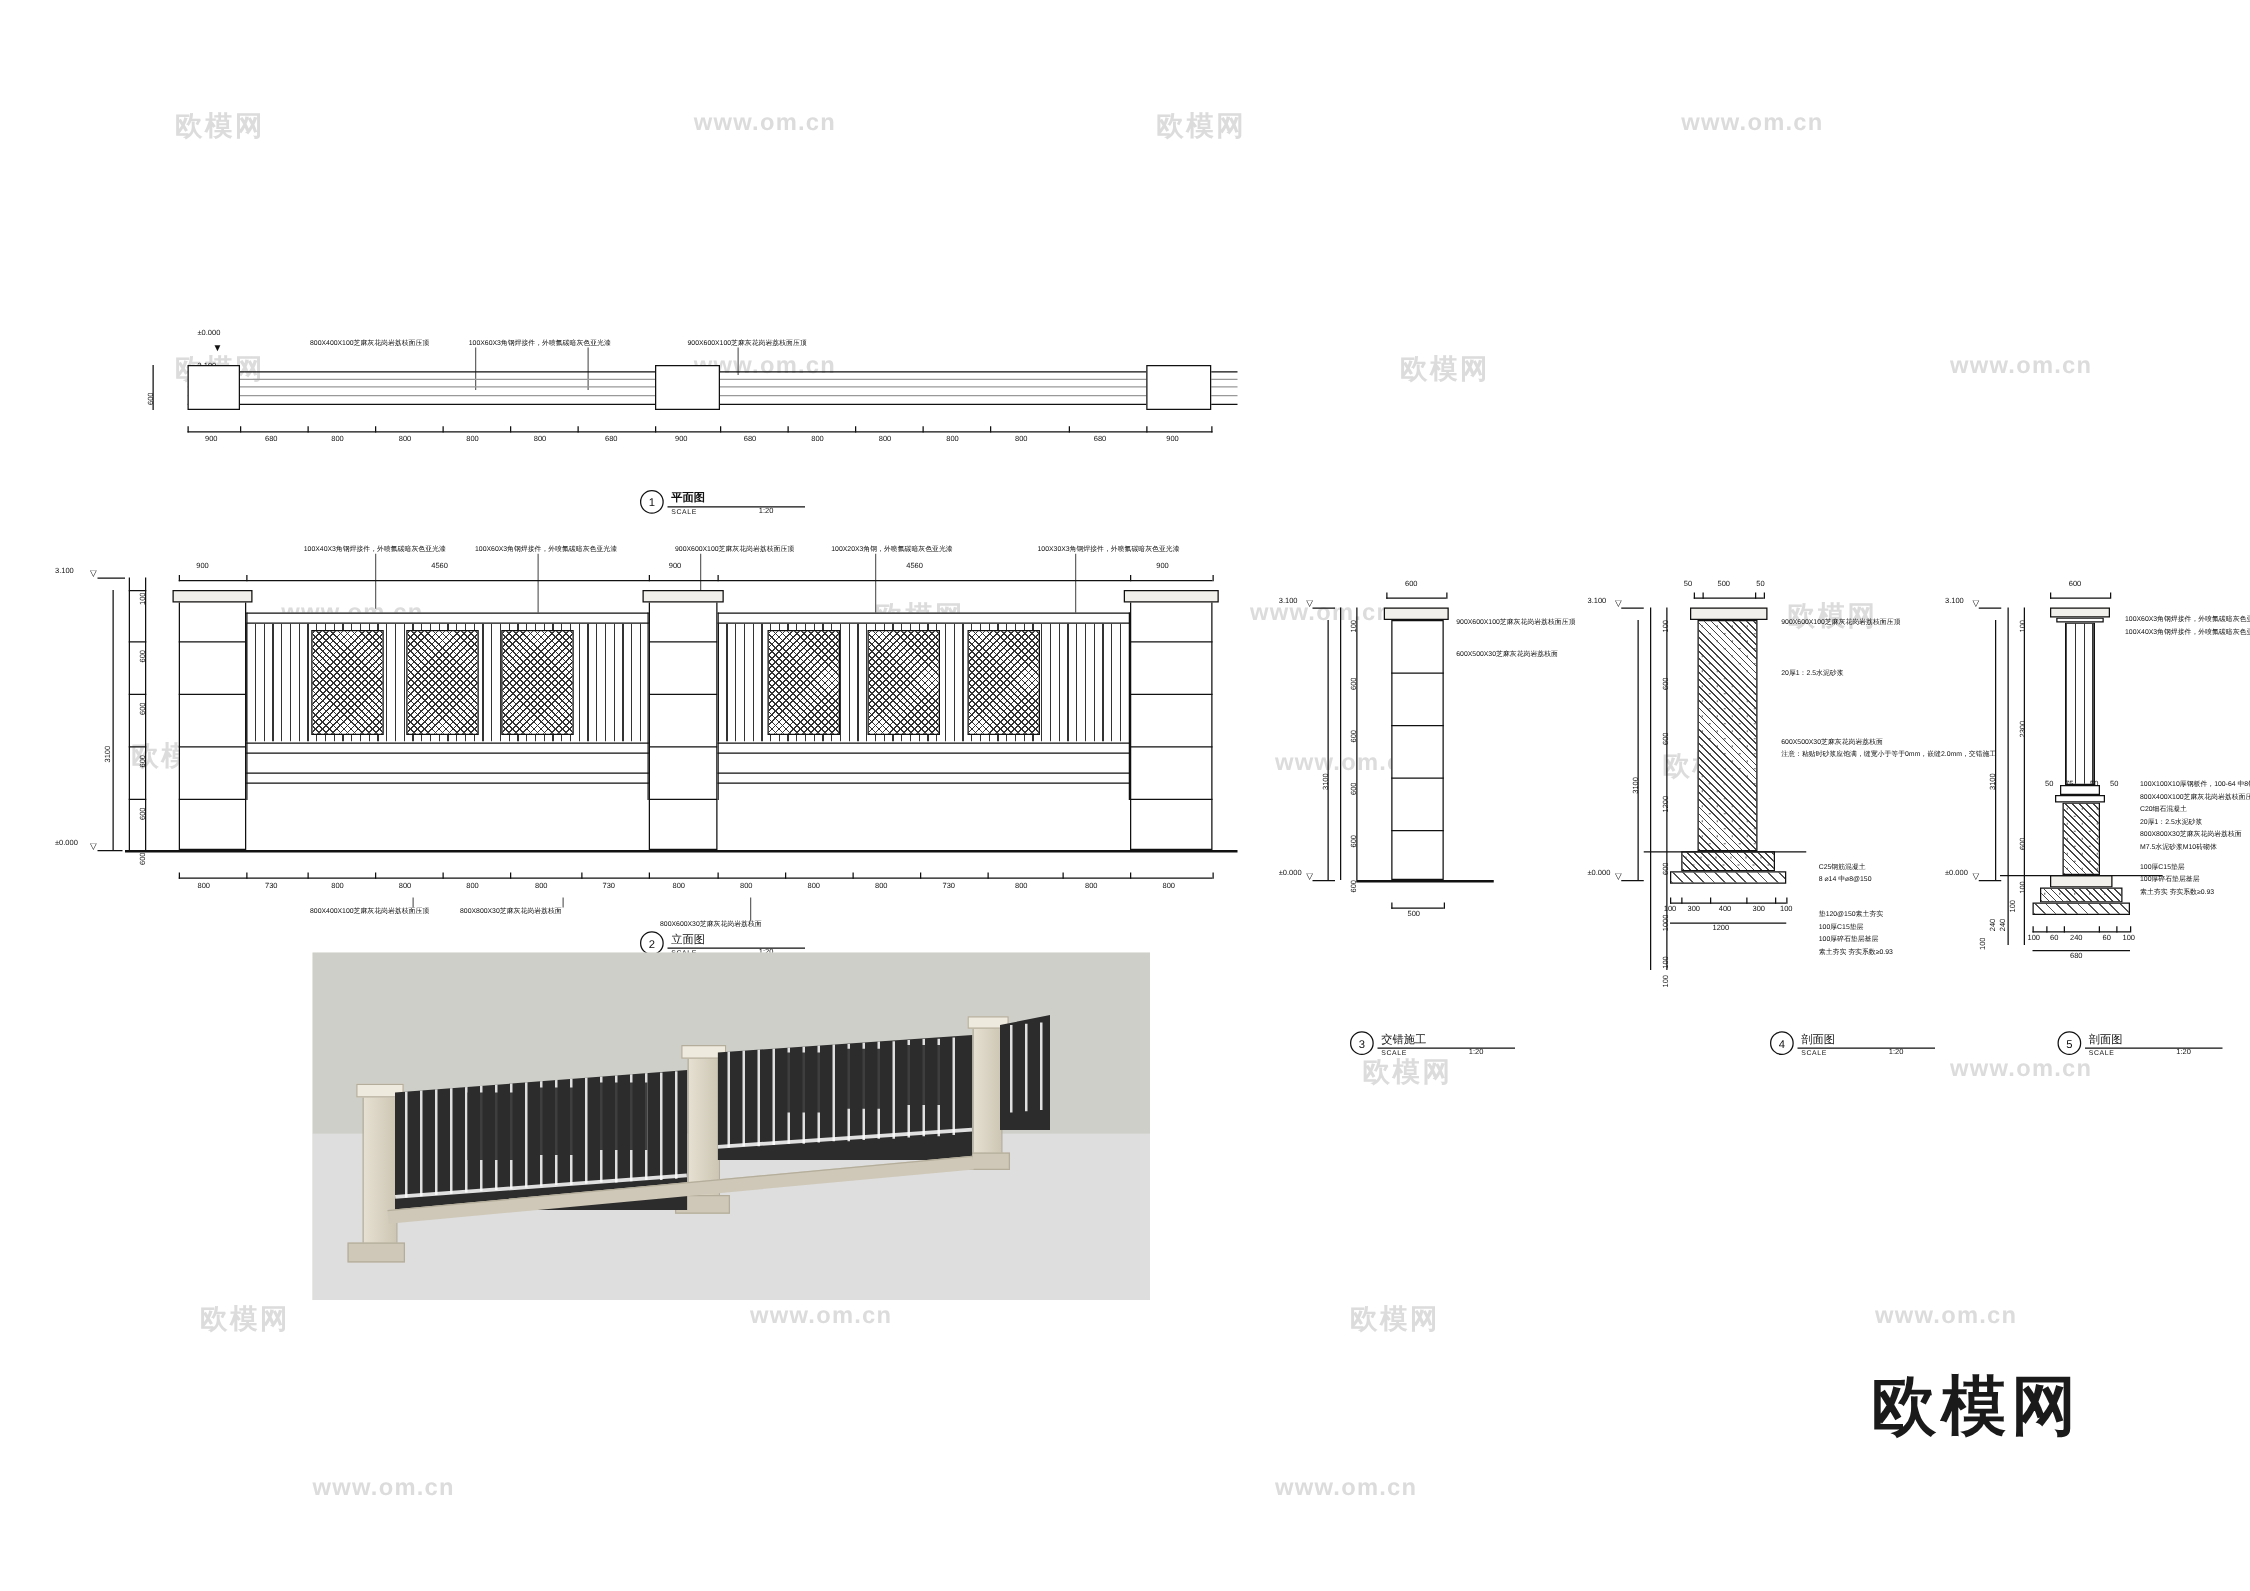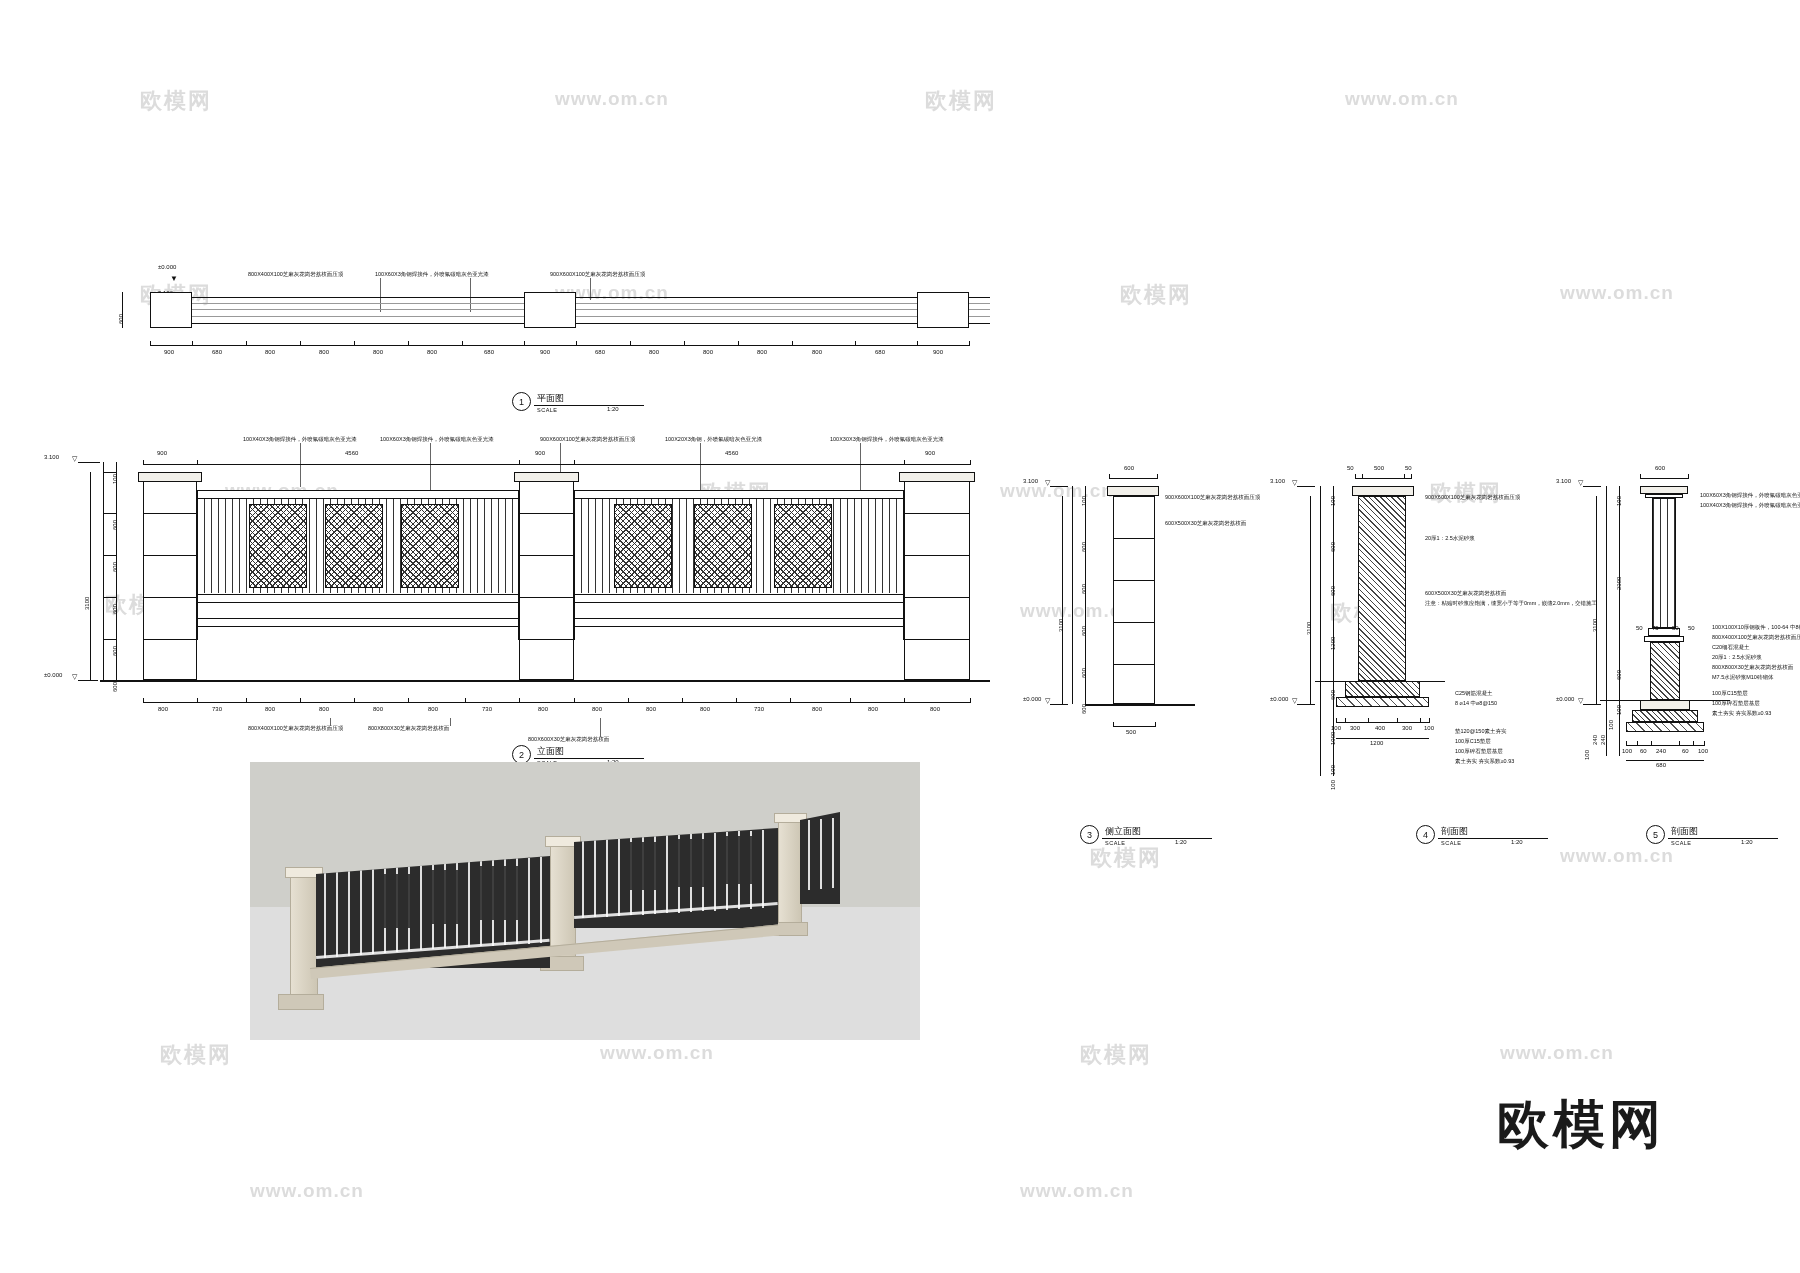--- a/index.html
+++ b/index.html
@@ -144,21 +144,21 @@
     <div class="t t6" style="left:540px;top:349px;">900</div>
     <div class="t t6" style="left:595px;top:349px;">680</div>
     <div class="t t6" style="left:649px;top:349px;">800</div>
     <div class="t t6" style="left:703px;top:349px;">800</div>
     <div class="t t6" style="left:757px;top:349px;">800</div>
     <div class="t t6" style="left:812px;top:349px;">800</div>
     <div class="t t6" style="left:875px;top:349px;">680</div>
     <div class="t t6" style="left:933px;top:349px;">900</div>
 
     <div class="circ" style="left:512px;top:392px;width:17px;height:17px;">1</div>
-    <div class="t title-cn" style="left:537px;top:392px;">平面图</div>
+    <div class="t title-cn" style="left:537px;top:392px;font-weight:bold;">平面图</div>
     <div class="ln h" style="left:534px;top:405px;width:110px;"></div>
     <div class="t scale-lbl" style="left:537px;top:407px;">SCALE</div>
     <div class="t t6" style="left:607px;top:406px;">1:20</div>
   </div>
 
   <div>
 
     <div class="t t5" style="left:243px;top:436px;">100X40X3角钢焊接件，外喷氟碳暗灰色亚光漆</div>
     <div class="vlead" style="left:300px;top:443px;height:44px;"></div>
     <div class="t t5" style="left:380px;top:436px;">100X60X3角钢焊接件，外喷氟碳暗灰色亚光漆</div>
@@ -342,21 +342,21 @@
 
     <div class="ln h" style="left:1113px;top:726px;width:42px;"></div>
     <div class="tick" style="left:1113px;top:722px;"></div>
     <div class="tick" style="left:1155px;top:722px;"></div>
     <div class="t t6" style="left:1126px;top:729px;">500</div>
 
     <div class="t t5" style="left:1165px;top:494px;">900X600X100芝麻灰花岗岩荔枝面压顶</div>
     <div class="t t5" style="left:1165px;top:520px;">600X500X30芝麻灰花岗岩荔枝面</div>
 
     <div class="circ" style="left:1080px;top:825px;width:17px;height:17px;">3</div>
-    <div class="t title-cn" style="left:1105px;top:825px;">侧立面图</div>
+    <div class="t title-cn" style="left:1105px;top:825px;">交错施工</div>
     <div class="ln h" style="left:1102px;top:838px;width:110px;"></div>
     <div class="t scale-lbl" style="left:1105px;top:840px;">SCALE</div>
     <div class="t t6" style="left:1175px;top:839px;">1:20</div>
   </div>
 
   <div>
     <div class="t t6" style="left:1270px;top:478px;">3.100</div>
     <div class="ln h" style="left:1297px;top:486px;width:18px;"></div>
     <div class="t" style="left:1292px;top:479px;font-size:7px;">▽</div>
     <div class="t t6" style="left:1270px;top:696px;">±0.000</div>

